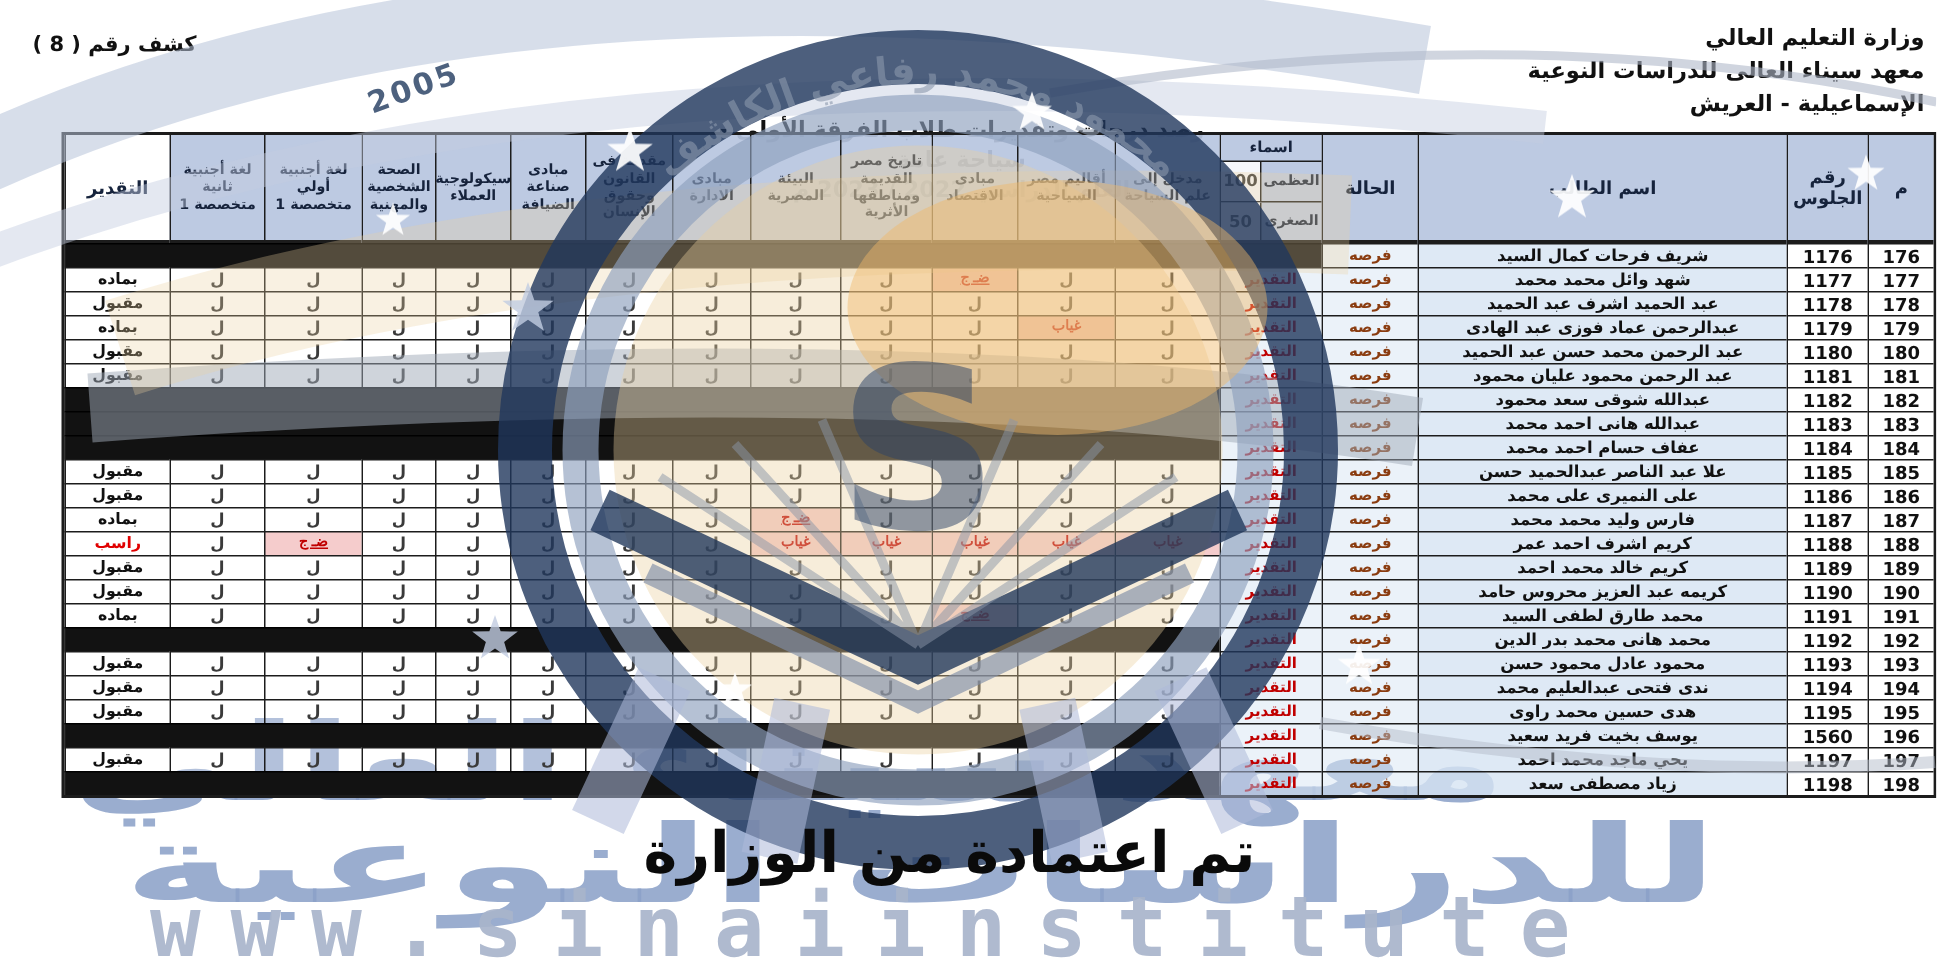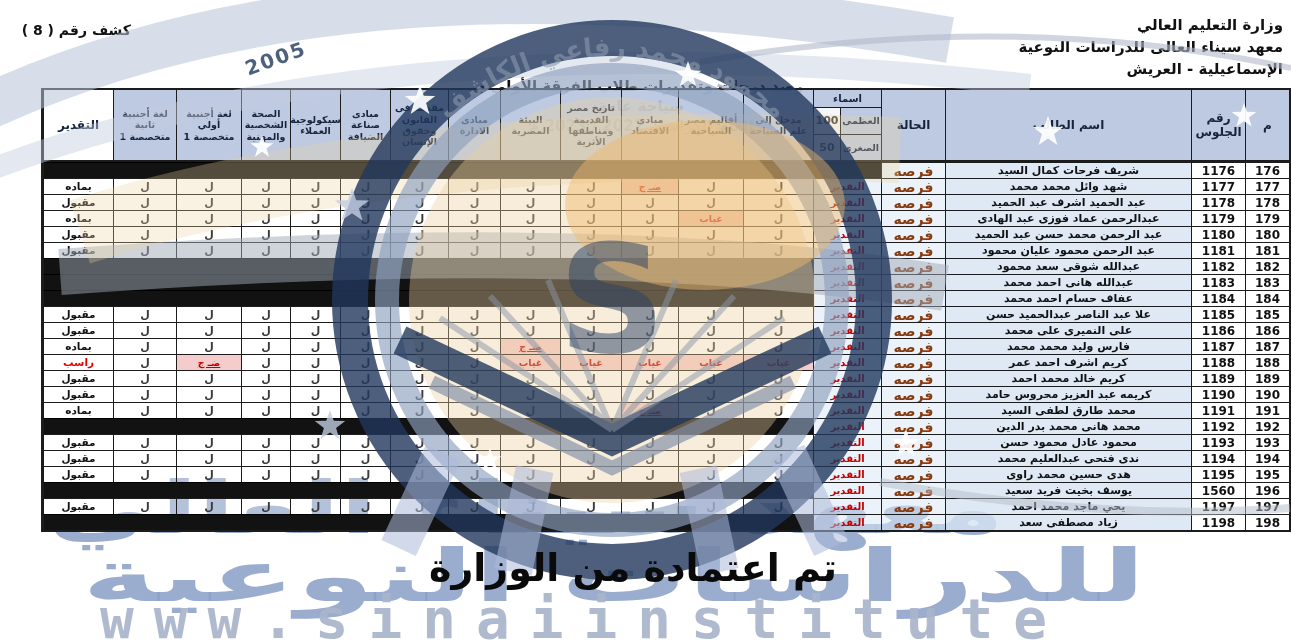--- a/index.html
+++ b/index.html
@@ -31,24 +31,24 @@
   .names-row{flex:1;display:flex;border-top:1px solid #1c1c1c;}
   .names-row span{flex:1;display:flex;align-items:center;justify-content:center;font-size:9.5px;}
   .names-row .numbox{width:26px;background:rgba(255,255,255,.85);border-right:1px solid #1c1c1c;
          display:flex;align-items:center;justify-content:center;font-size:11px;color:#333;}
   .trow{height:16px;}
   .cell{border-left:1px solid #1c1c1c;border-top:1px solid #1c1c1c;overflow:hidden;
         display:flex;align-items:center;justify-content:center;text-align:center;
         font-size:10.5px;font-weight:bold;color:#111;line-height:1;}
   .c-serial,.c-seat{font-size:12px;background:rgba(255,255,255,.45);}
   .c-name{background:rgba(214,227,243,.8);font-size:11px;}
-  .c-status{background:rgba(219,231,244,.55);color:#8a3c10;font-size:14px;text-align:right;}
+  .c-status{background:rgba(219,231,244,.55);color:#8a3c10;font-size:10px;text-align:right;}
   .c-assess{background:rgba(219,231,244,.55);color:#c00000;font-size:10px;}
   .c-subj{color:#3a3a3a;font-weight:600;font-size:11px;background:rgba(255,255,255,.25);}
-  .c-subj.special{background:rgba(244,198,198,.9);color:#c00000;font-size:9.5px;font-weight:bold;}
+  .c-subj.special{background:rgba(244,198,198,.9);color:#c00000;font-size:9.5px;font-weight:bold;font-family:Liberation Serif, serif;}
   .c-subj.underl{text-decoration:underline;}
   .c-grade{font-size:10.5px;background:rgba(255,255,255,.3);}
   .c-grade.fail{color:#e00000;}
   .cell.black{background:#121212;color:transparent;border-top:1px solid #000;}
   .span-full{grid-column:5 / 19;}
   .span-row{grid-column:6 / 19;}
   
   .wm-logo{position:absolute;inset:0;z-index:2;pointer-events:none;}
   
   .approval{position:absolute;z-index:3;top:546px;right:448px;width:420px;text-align:center;

